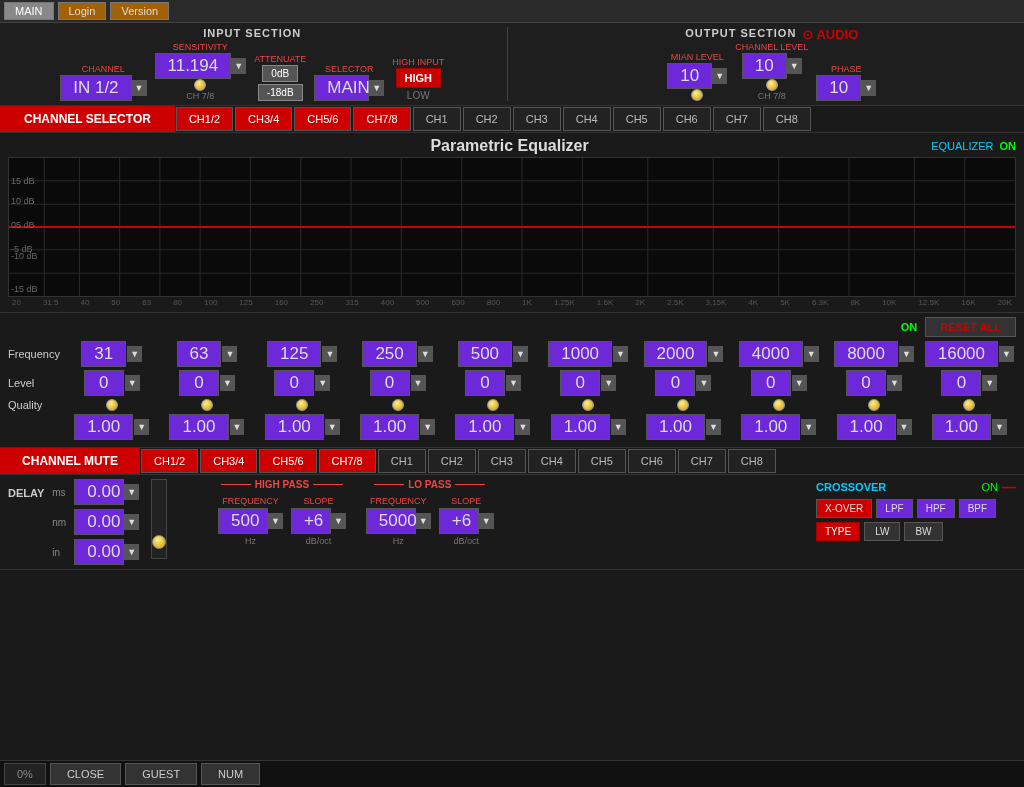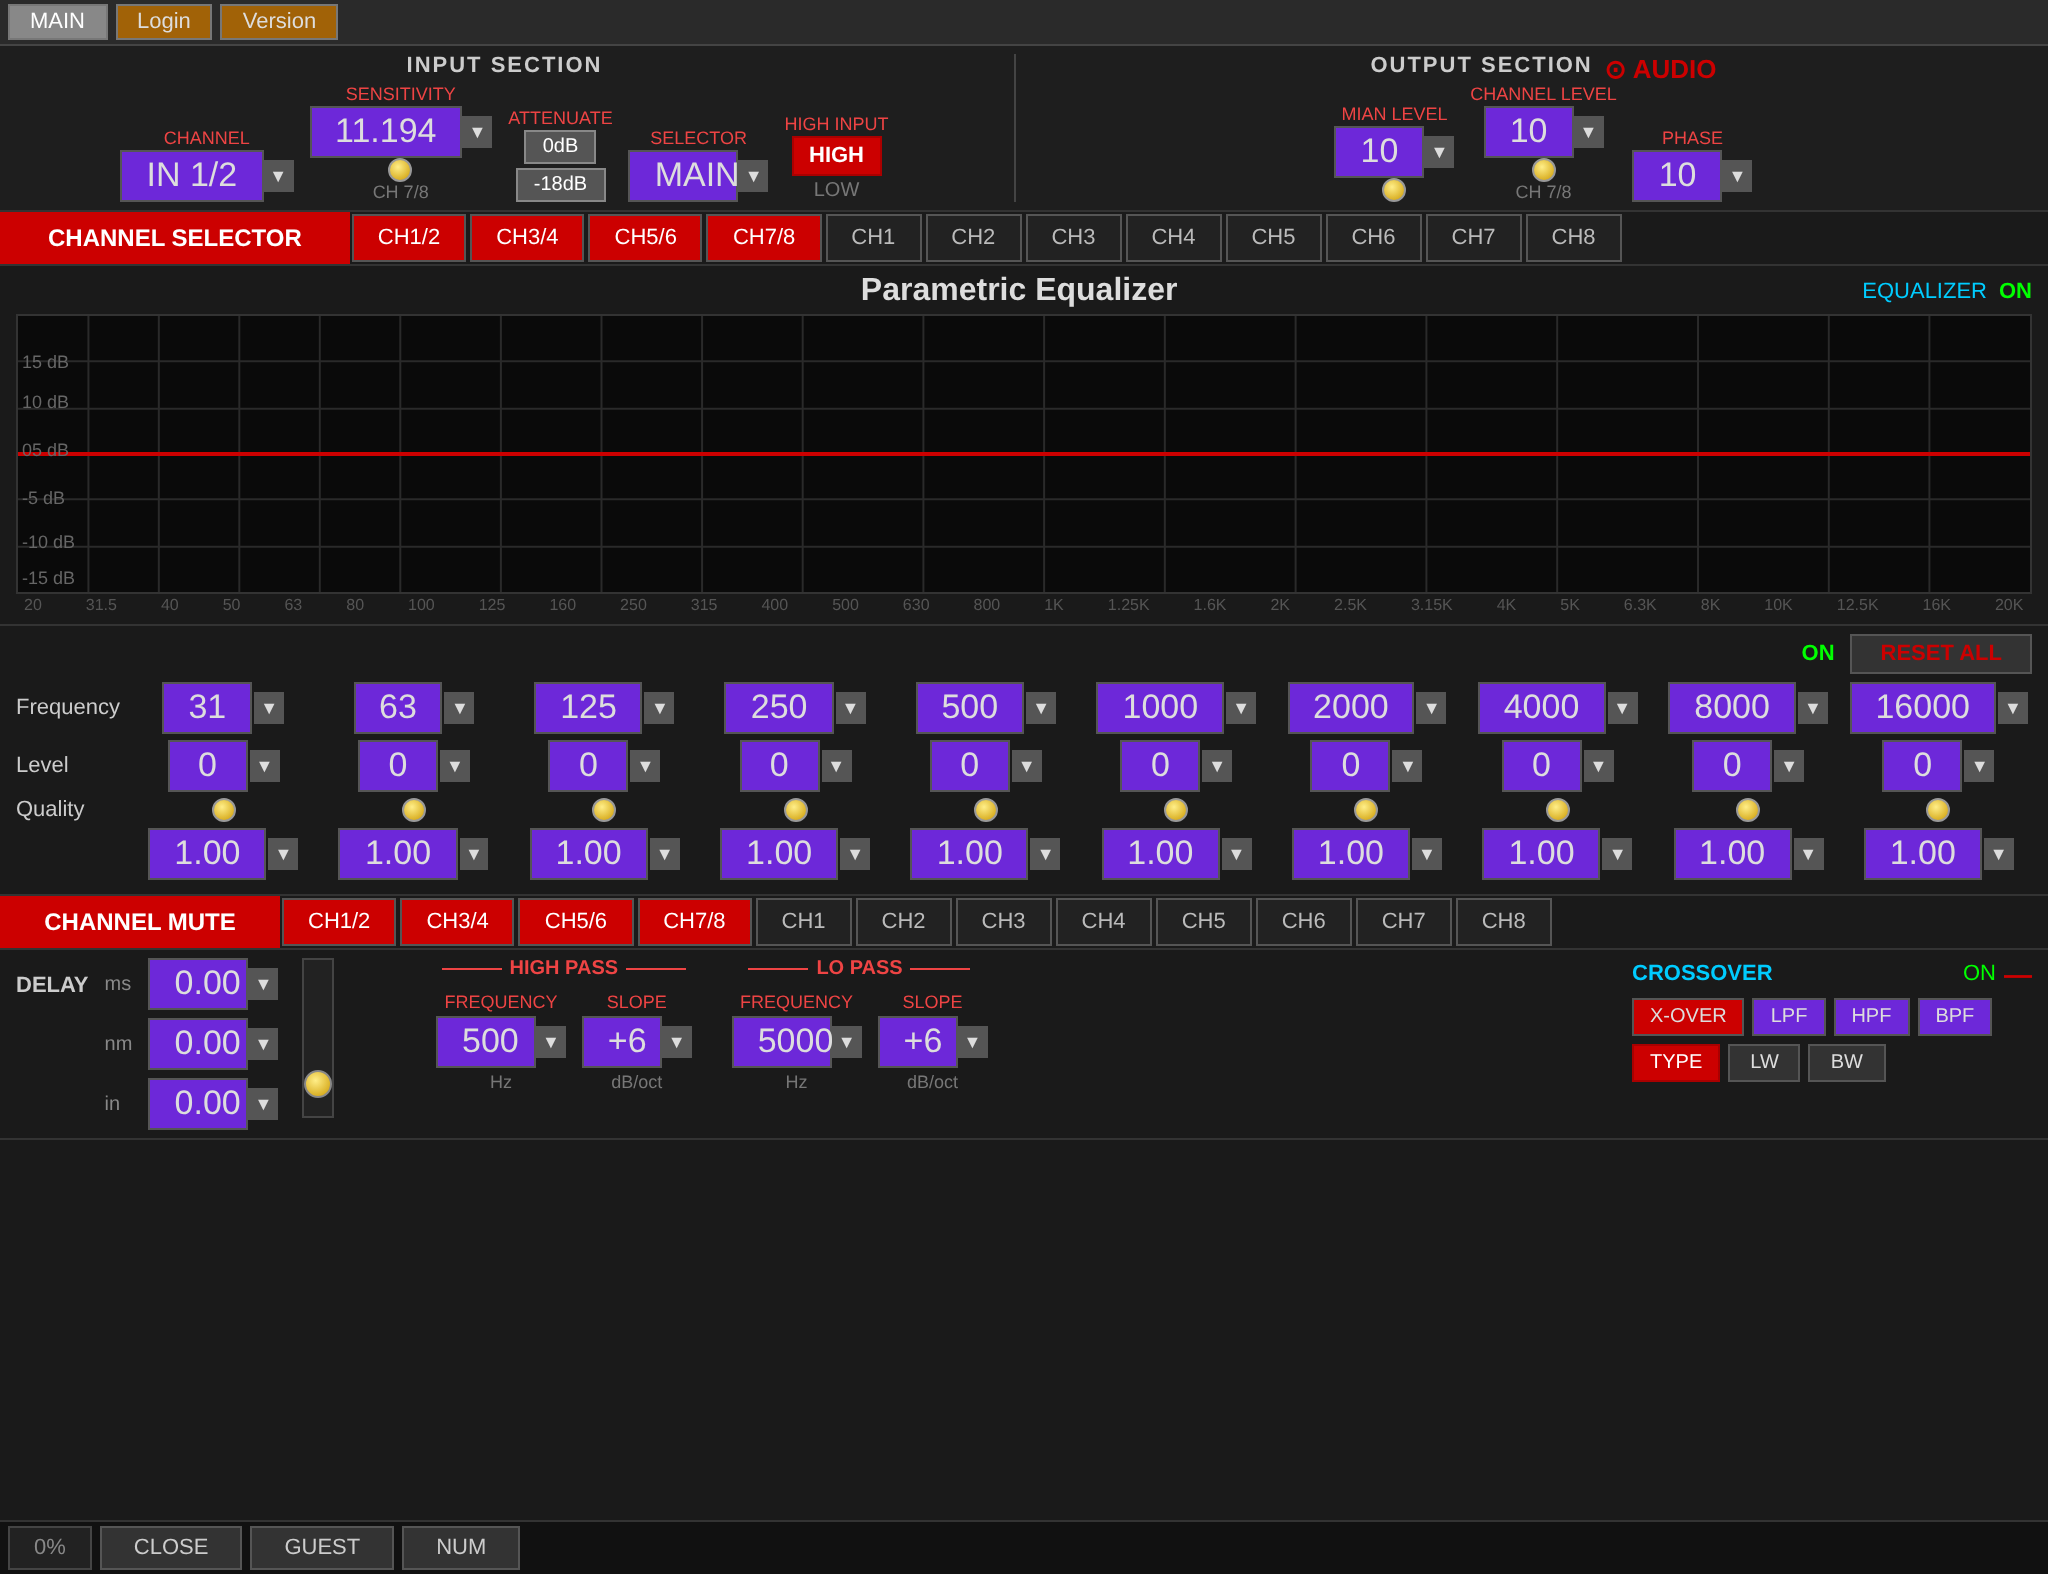--- a/index.html
+++ b/index.html
@@ -563,21 +563,21 @@
       <line x1="900" y1="0" x2="900" y2="140" stroke="#2a2a2a" stroke-width="1"></line>
       <line x1="950" y1="0" x2="950" y2="140" stroke="#2a2a2a" stroke-width="1"></line>
 
       <polyline points="0,70 1000,70" fill="none" stroke="#cc0000" stroke-width="2"></polyline>
     </svg>
 
     <span class="eq-label-left" style="top:18px;">15 dB</span>
     <span class="eq-label-left" style="top:38px;">10 dB</span>
     <span class="eq-label-left" style="top:62px;">05 dB</span>
     <span class="eq-label-left" style="top:86px;">-5 dB</span>
-    <span class="eq-label-left" style="top:108px;">-10 dB</span>
+    <span class="eq-label-left" style="top:93px;">-10 dB</span>
     <span class="eq-label-left" style="top:126px;">-15 dB</span>
   </div>
 
   <div style="display:flex;justify-content:space-between;padding:1px 4px;color:#555;font-size:8px;">
     <span>20</span>
       <span>31.5</span>
       <span>40</span>
       <span>50</span>
       <span>63</span>
       <span>80</span>

